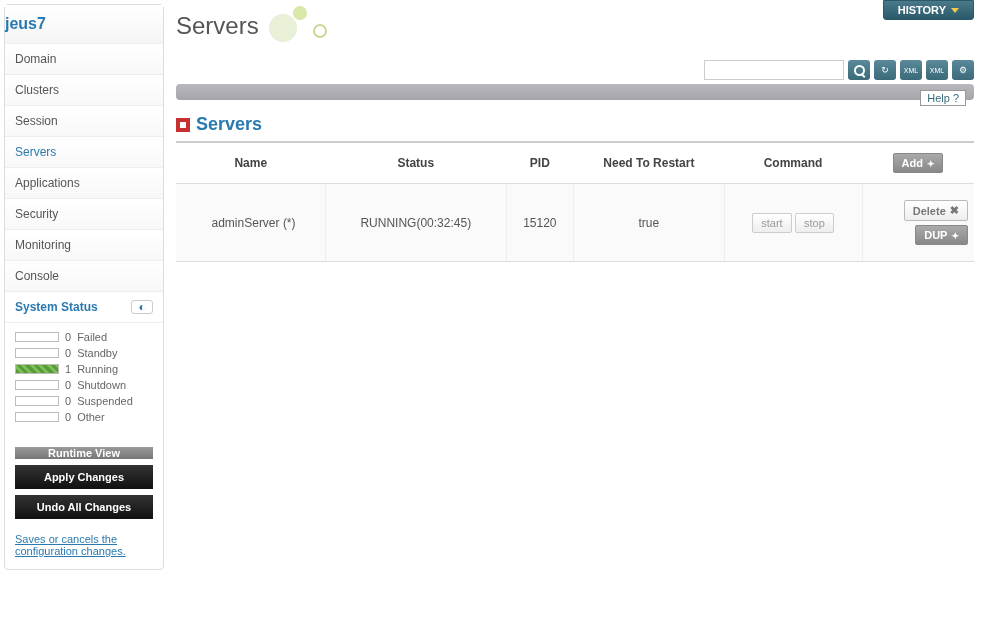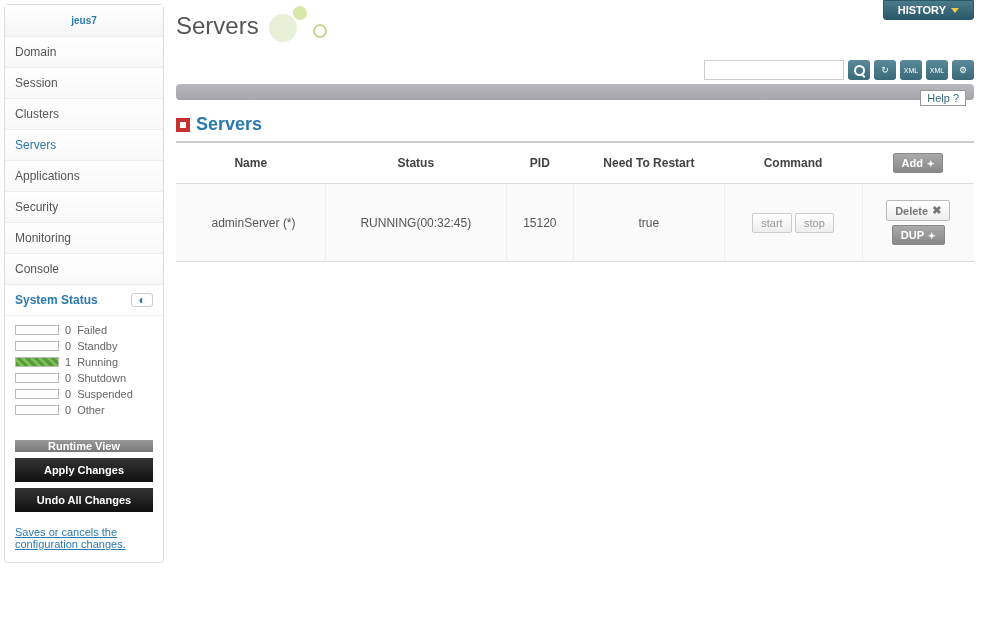--- a/index.html
+++ b/index.html
@@ -1,19 +1,19 @@
 <!DOCTYPE html>
 <html><head>
 <meta charset="utf-8">
 <style>
 * { box-sizing: border-box; margin: 0; padding: 0; }
 body { font-family: Arial, sans-serif; font-size: 12px; color: #333; background: #fff; width: 982px; }
 .container { display: flex; }
 .sidebar { width: 160px; background: #fff; border: 1px solid #ddd; margin: 4px; border-radius: 4px; }
-.sidebar-header { text-align: center; padding: 10px 0; font-size: 10px; color: #2a7ab0; font-weight: bold; border-bottom: 1px solid #eee; background: linear-gradient(#fff,#f5f5f5); }
+.sidebar-header { text-align: left; padding: 10px 0; font-size: 16px; color: #2a7ab0; font-weight: bold; border-bottom: 1px solid #eee; background: linear-gradient(#fff,#f5f5f5); }
 .nav-item { padding: 8px 10px; border-bottom: 1px solid #eee; cursor: pointer; color: #555; background: linear-gradient(#fff,#f8f8f8); }
 .nav-item.active { color: #2a7ab0; }
 .status-header { padding: 8px 10px; color: #2a7ab0; font-weight: bold; border-bottom: 1px solid #eee; display: flex; align-items: center; justify-content: space-between; }
 .status-icon-box { width: 22px; height: 14px; border: 1px solid #ccc; border-radius: 3px; display: inline-flex; align-items: center; justify-content: center; }
 .status-list { padding: 6px 10px 12px; }
 .status-row { display: flex; align-items: center; gap: 6px; padding: 2px 0; font-size: 11px; color: #666; }
 .status-bar { width: 44px; height: 10px; border: 1px solid #bbb; }
 .status-bar.running { background: repeating-linear-gradient(45deg,#5a9a3a,#5a9a3a 3px,#7bc055 3px,#7bc055 6px); }
 .sidebar-buttons { padding: 10px; display: flex; flex-direction: column; gap: 6px; }
 .btn-gray { background: linear-gradient(#999,#777); color: #fff; border: none; padding: 0; font-size: 11px; cursor: pointer; font-weight: bold; }
@@ -40,35 +40,35 @@
 .section-icon::after { content: ''; width: 6px; height: 6px; background: #fff; }
 .section-title { font-size: 18px; color: #2a7ab0; font-weight: bold; }
 table.data { width: 100%; border-collapse: collapse; }
 table.data th { font-weight: bold; color: #444; padding: 10px 6px; border-bottom: 1px solid #ddd; font-size: 12px; text-align: center; }
 table.data td { padding: 16px 6px; border-bottom: 1px solid #ddd; border-right: 1px solid #eee; text-align: center; color: #555; background: #fafafa; }
 table.data td:first-child { text-align: center; padding-left: 12px; }
 table.data td:last-child, table.data th:last-child { border-right: none; }
 .cmd-btn { border: 1px solid #ccc; background: linear-gradient(#fff,#eee); color: #999; padding: 3px 8px; font-size: 11px; cursor: pointer; border-radius: 2px; }
 .action-btn { border: 1px solid #888; background: linear-gradient(#aaa,#888); color: #fff; padding: 3px 8px; font-size: 11px; cursor: pointer; border-radius: 2px; display: inline-flex; align-items: center; gap: 4px; font-weight: bold; }
 .action-btn.light { background: linear-gradient(#fff,#eee); color: #777; border-color: #bbb; }
-.action-col { display: flex; flex-direction: column; gap: 4px; align-items: center; }
+.action-col { display: flex; flex-direction: column; gap: 4px; align-items: flex-end; }
 .plus-icon::after { content: '✦'; font-size: 9px; }
 .mag { width: 11px; height: 11px; border: 2px solid #fff; border-radius: 50%; position: relative; }
 .mag::after { content: ''; position: absolute; width: 2px; height: 5px; background: #fff; transform: rotate(-45deg); bottom: -4px; right: -1px; }
 </style>
 </head>
 <body>
 
 <div class="container">
   <div class="sidebar">
     <div class="sidebar-header">jeus7</div>
     <div>
       <div class="nav-item">Domain</div>
+      <div class="nav-item">Clusters</div>
       <div class="nav-item">Session</div>
-      <div class="nav-item">Clusters</div>
       <div class="nav-item active">Servers</div>
       <div class="nav-item">Applications</div>
       <div class="nav-item">Security</div>
       <div class="nav-item">Monitoring</div>
       <div class="nav-item">Console</div>
     </div>
     <div class="status-header">
       <span>System Status</span>
       <span class="status-icon-box">◐</span>
     </div>

